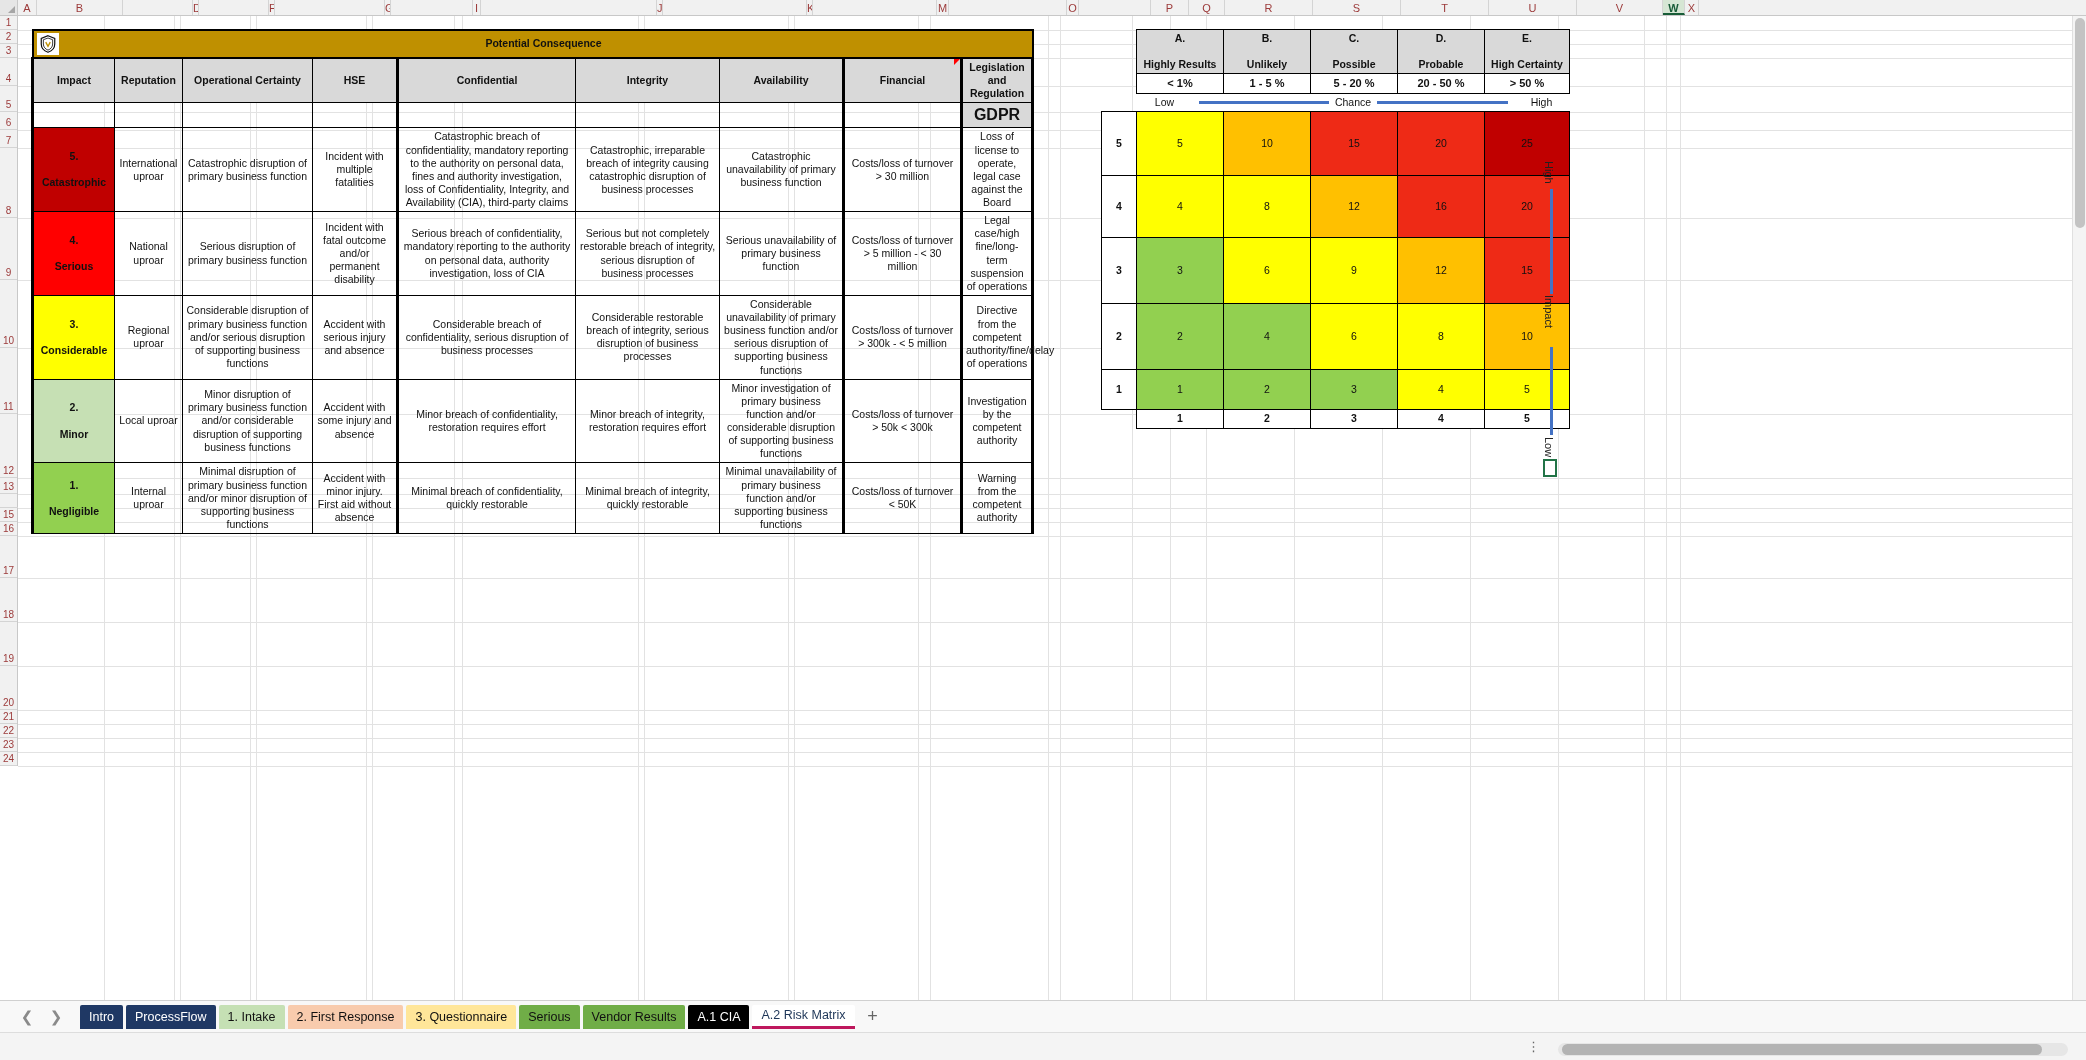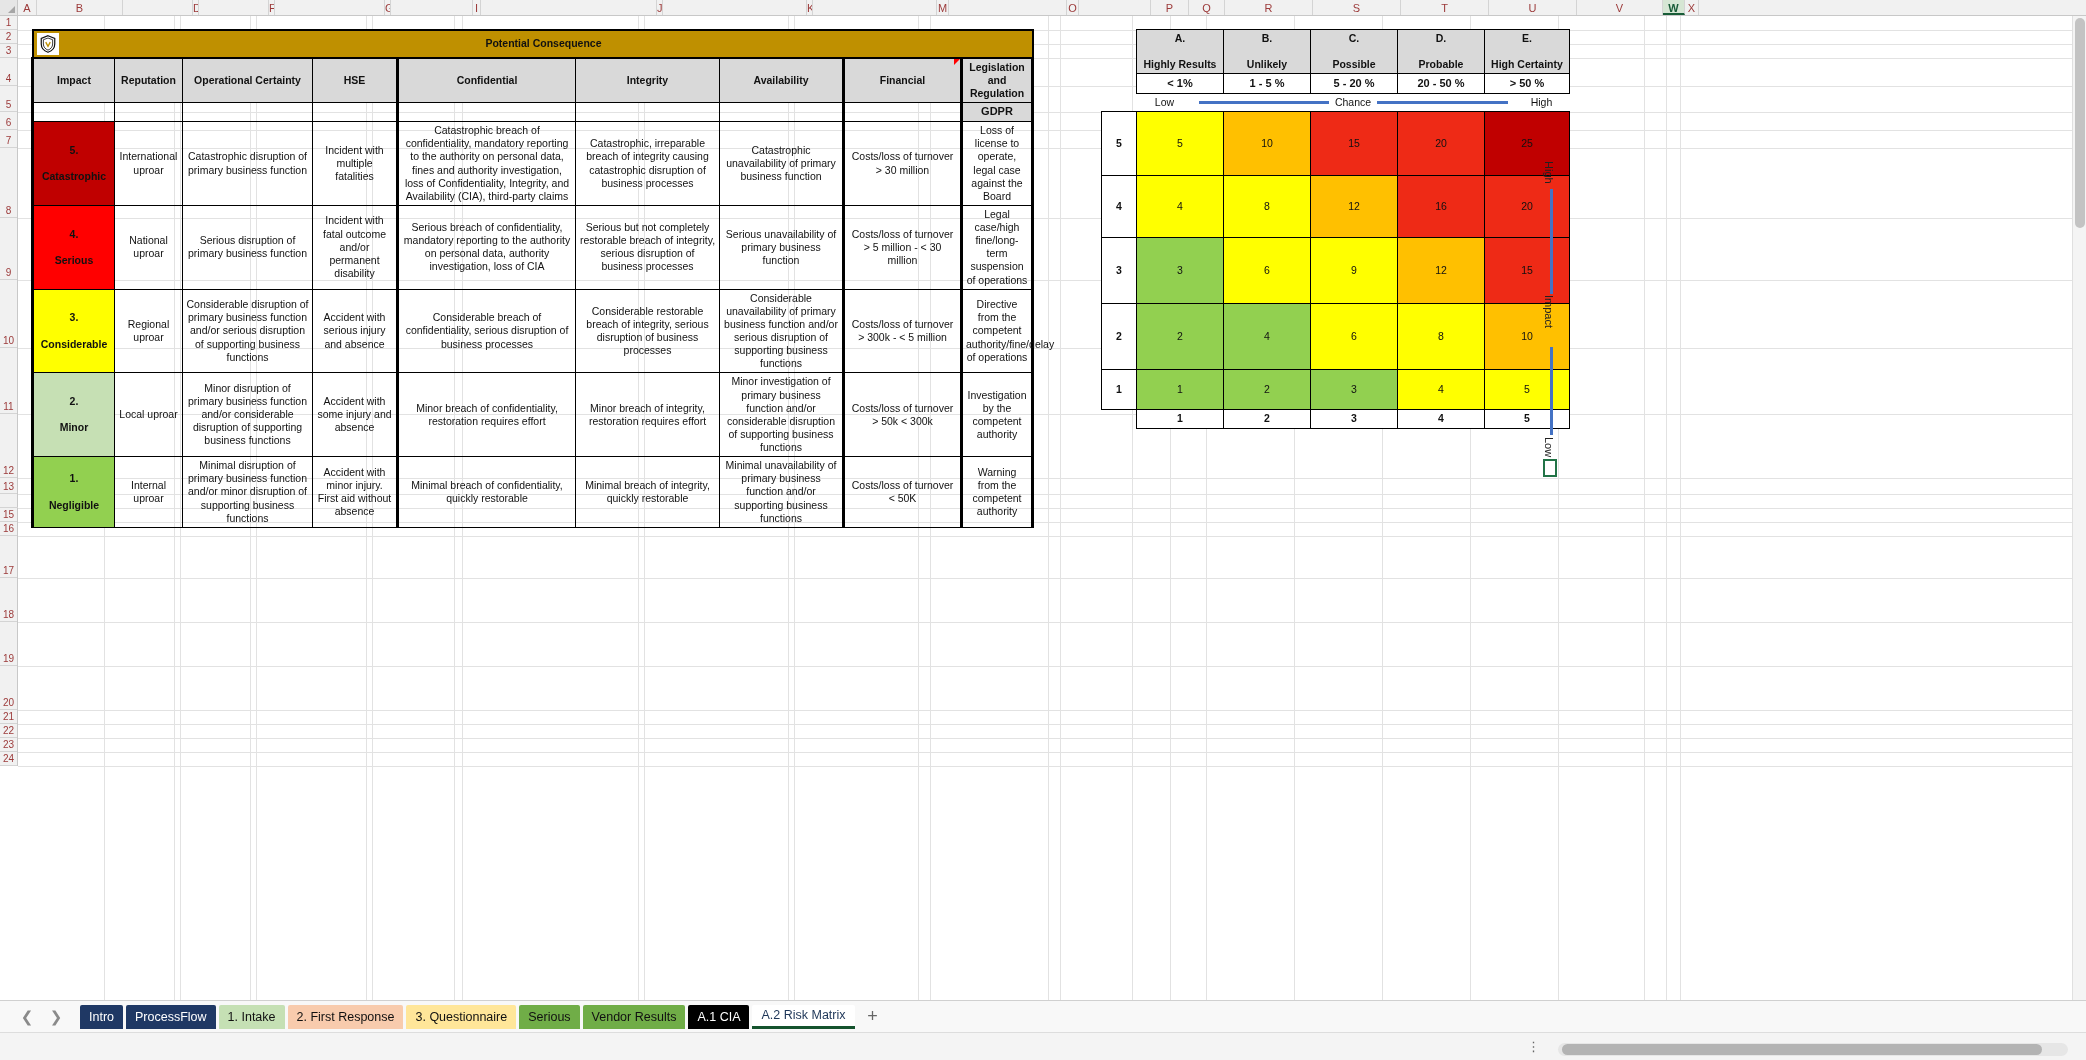--- a/index.html
+++ b/index.html
@@ -66,21 +66,21 @@
     writing-mode:vertical-rl; text-orientation:mixed; }
 
   
   .tabbar { position:absolute; left:0; bottom:28px; width:2086px; height:32px;
     background:#f8f8f8; border-top:1px solid #d0d0d0; display:flex; align-items:center;
     padding-left:14px; gap:3px; }
   .navarrow { width:26px; height:26px; display:flex; align-items:center;
     justify-content:center; color:#8a8a8a; font-size:15px; }
   .tab { height:24px; padding:0 9px; display:flex; align-items:center;
     font-size:12.5px; border-radius:2px 2px 0 0; white-space:nowrap; }
-  .tab.active { background:#fff; color:#1d3557; border-bottom:3px solid #14532d;
+  .tab.active { background:#fff; color:#1d3557; border-bottom:3px solid #be185d;
     font-weight:normal; }
   .plus { width:30px; text-align:center; color:#666; font-size:18px; }
 
   .statusbar { position:absolute; left:0; bottom:0; width:2086px; height:28px;
     background:#f4f4f4; border-top:1px solid #ddd; display:flex; align-items:center; }
   .hscroll { position:absolute; right:18px; bottom:4px; height:13px; width:510px;
     background:#e6e6e6; border-radius:7px; }
   .hscroll .thumb { position:absolute; left:4px; top:1px; height:11px; width:480px;
     background:#b3b3b3; border-radius:6px; }
   .dots { position:absolute; right:545px; bottom:6px; color:#666; font-size:13px;
@@ -254,21 +254,21 @@
 
     <tr style="height:17px">
       <td class="thickL"></td>
       <td></td>
       <td></td>
       <td></td>
       <td class="thickL"></td>
       <td></td>
       <td></td>
       <td class="thickL"></td>
-      <td class="hdr2 thickL thickR" style="font-size:11px">GDPR</td>
+      <td class="hdr2 thickL thickR" style="font-size:16px">GDPR</td>
     </tr>
   </tbody>
   <tbody id="consq-rows">
       <tr style="height: 70px;">
         <td class="lvl thickL c5"><span>5.</span><br><br><span>Catastrophic</span></td>
         <td>International uproar</td>
         <td>Catastrophic disruption of primary business function</td>
         <td>Incident with multiple fatalities</td>
         <td class="thickL">Catastrophic breach of confidentiality, mandatory reporting to the authority on personal data, fines and authority investigation, loss of Confidentiality, Integrity, and Availability (CIA), third-party claims</td>
         <td>Catastrophic, irreparable breach of integrity causing catastrophic disruption of business processes</td>

